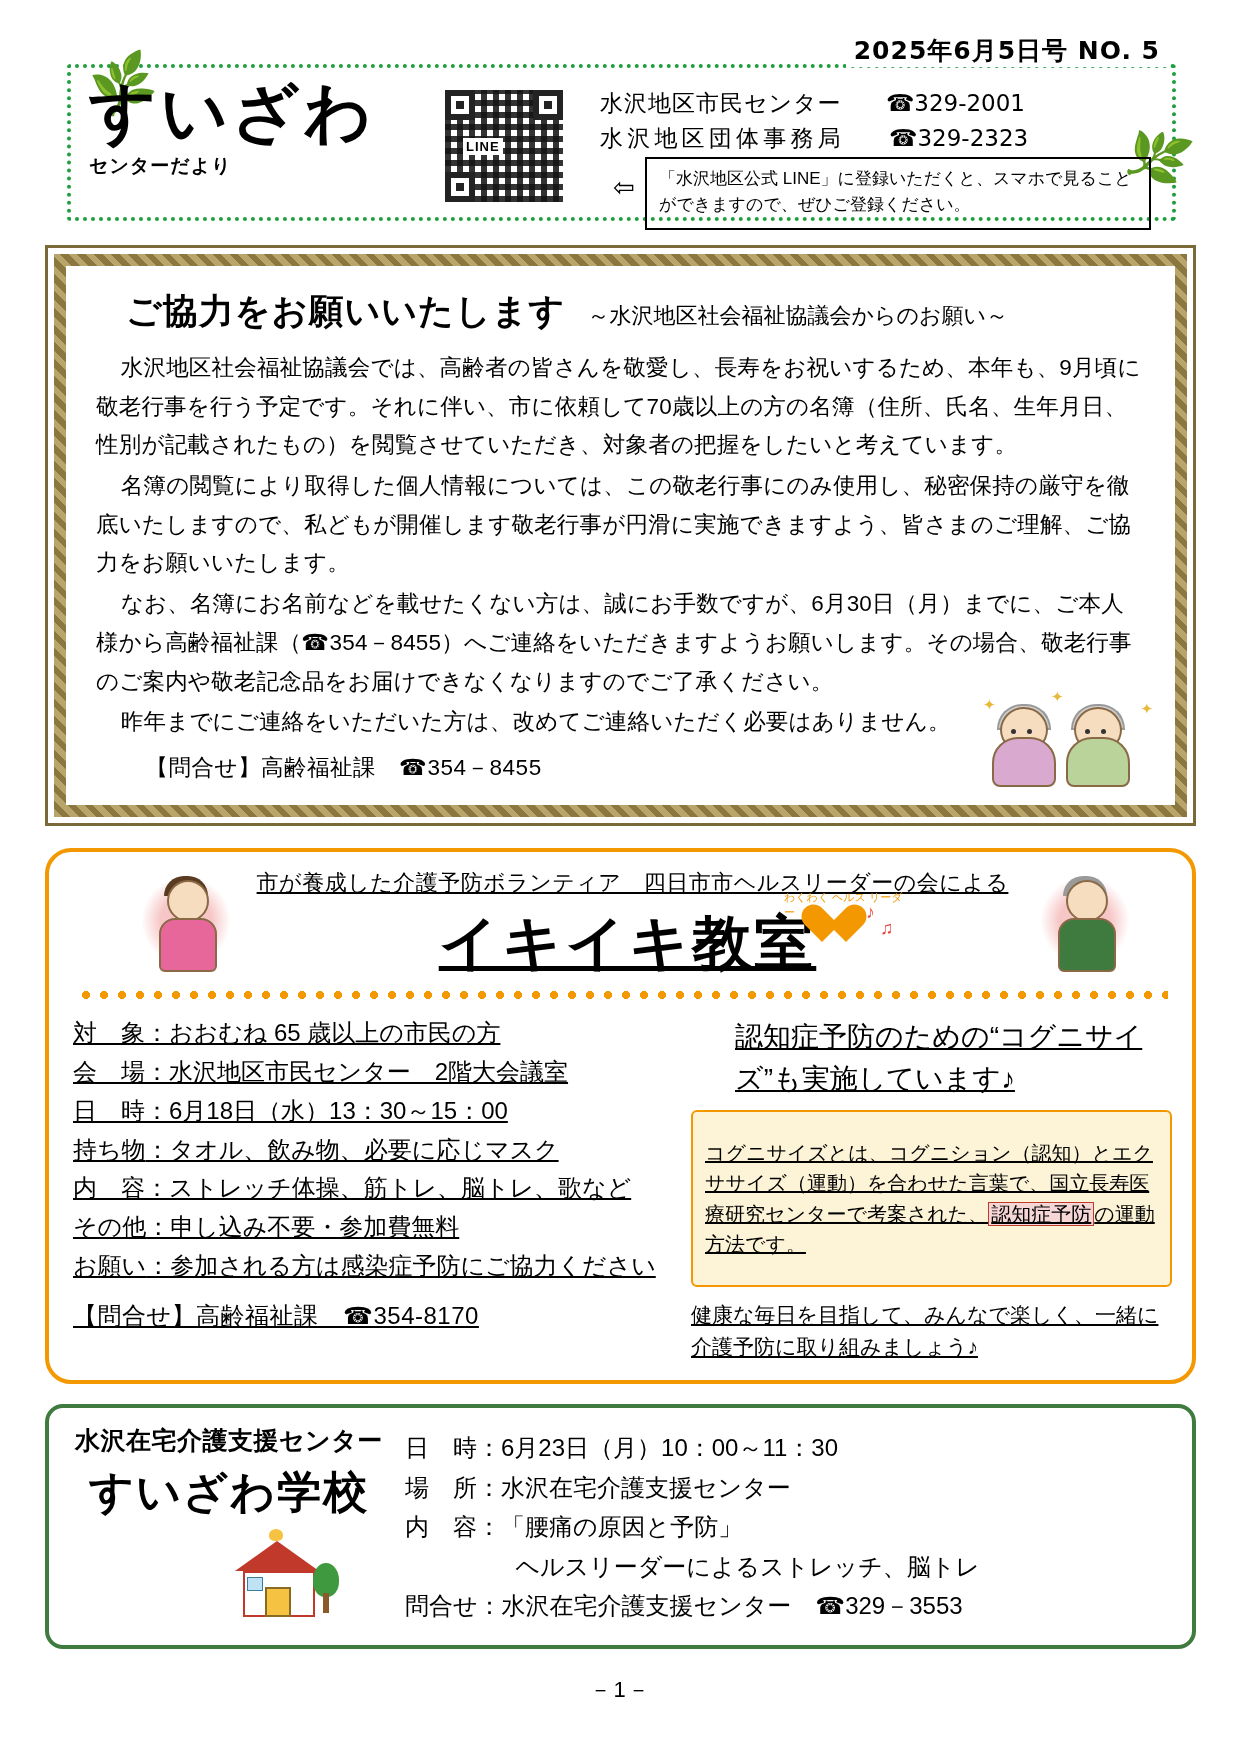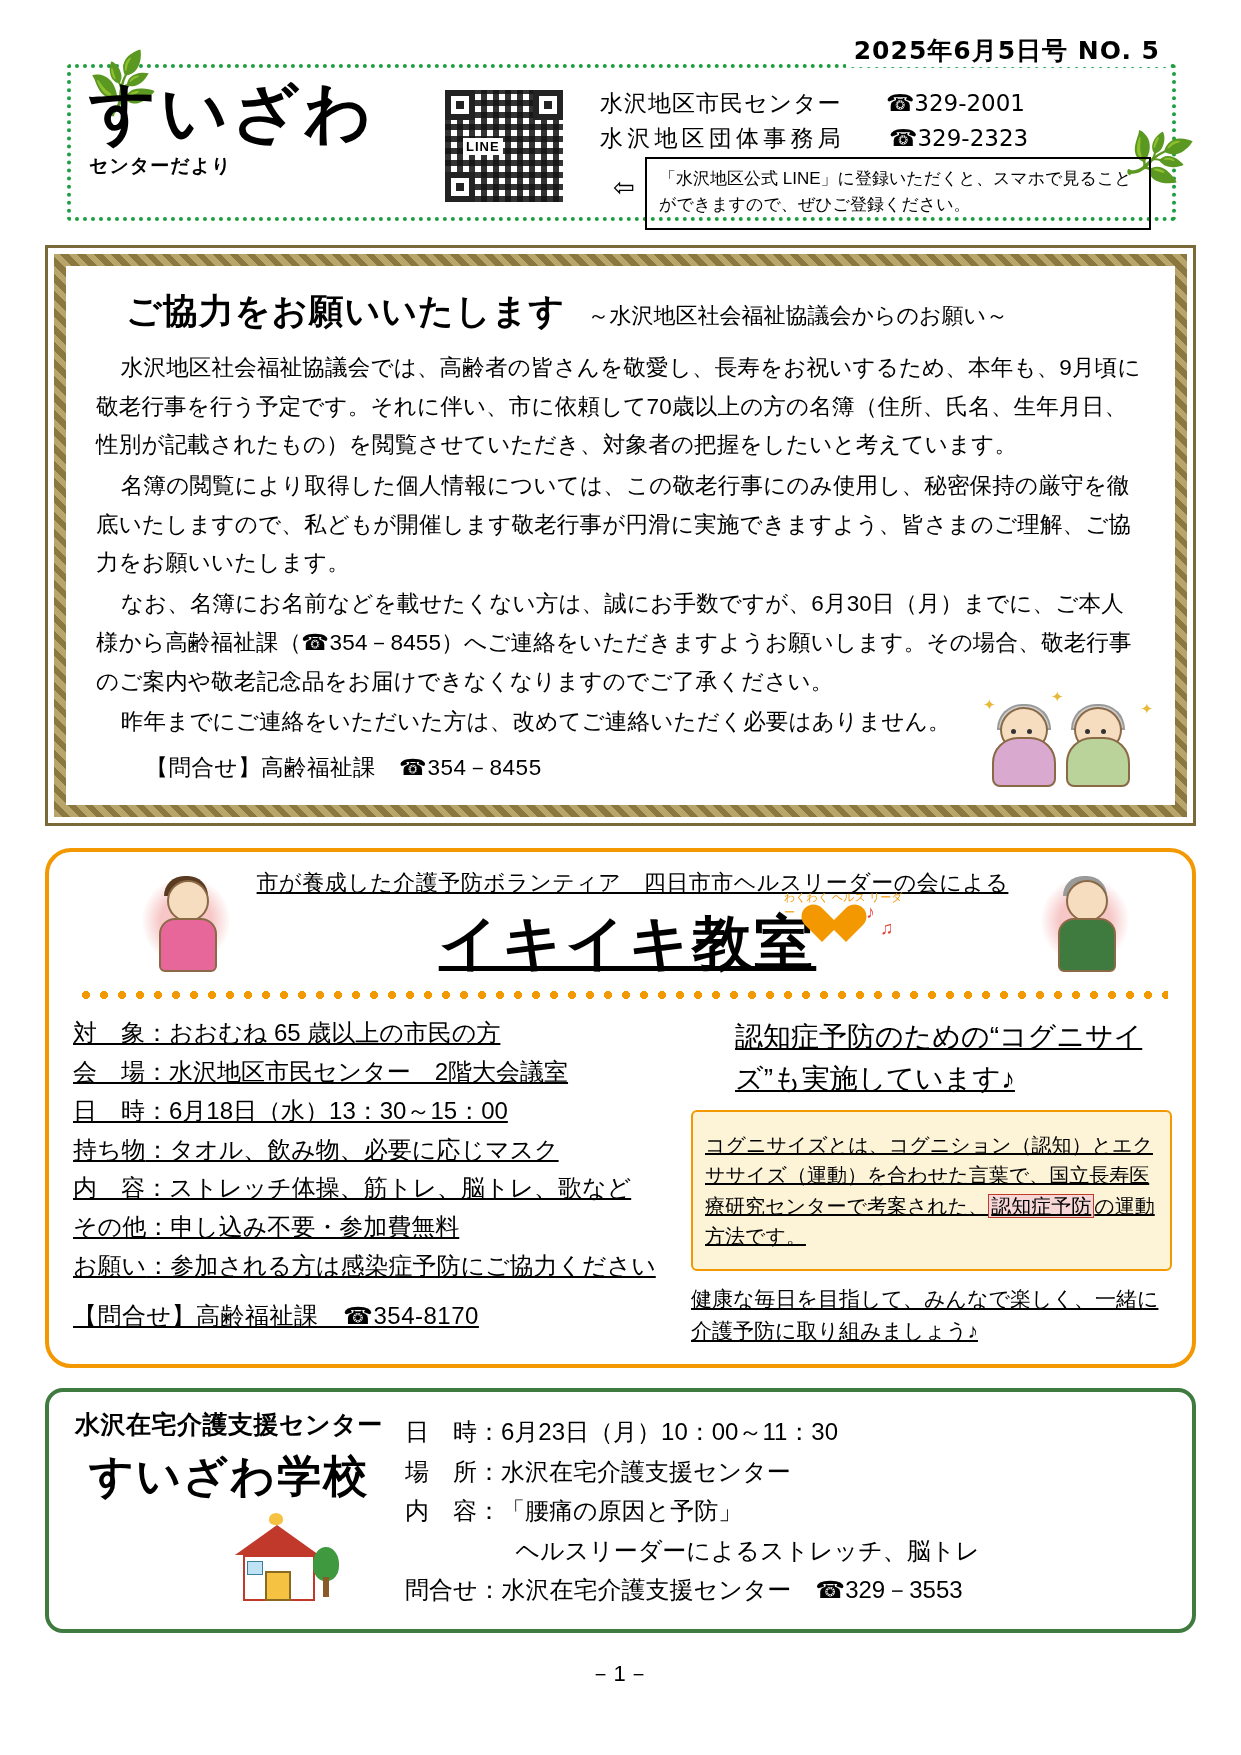--- a/index.html
+++ b/index.html
@@ -296,21 +296,21 @@
   .cogni-lead {
     font-size: 28px;
     line-height: 1.5;
     margin-bottom: 10px;
     margin-left: 44px;
   }
   .cogni-box {
     border: 2px solid #f39800;
     background: #fdf3d6;
     border-radius: 6px;
-    padding: 18px 12px;
+    padding: 26px 12px;
     font-size: 20px;
     line-height: 1.52;
   }
   .hl {
     background: #f7d6d6;
     border: 1px solid #c0392b;
     padding: 0 2px;
   }
   .cogni-foot {
     font-size: 21px;

